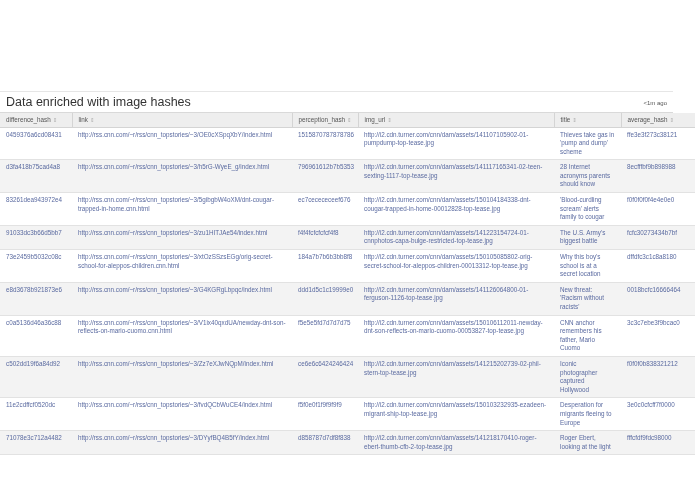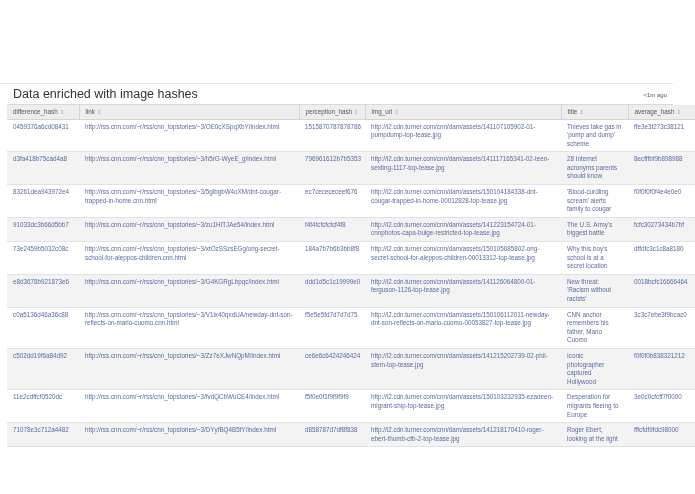--- a/index.html
+++ b/index.html
@@ -1,23 +1,22 @@
 <!DOCTYPE html>
 <html><head>
   <meta charset="utf-8">
   <style>
     * { box-sizing: border-box; margin: 0; padding: 0; }
     html, body {
       width: 695px; height: 494px; background: #ffffff; overflow: hidden;
       font-family: "Liberation Sans", "DejaVu Sans", sans-serif;
     }
     .panel {
-      position: absolute; left: 0; top: 83px; width: 673px;
+      position: absolute; left: 0; top: 91px; width: 673px;
       border-top: 1px solid #e6e6e6;
-      padding-left: 7px;
     }
     .panel-header {
       height: 21px; position: relative;
       border-bottom: 1px solid #d9d9d9;
     }
     .panel-title {
       position: absolute; left: 6px; top: 3px;
       font-size: 12.5px; color: #333333; font-weight: normal;
     }
     .panel-time {

